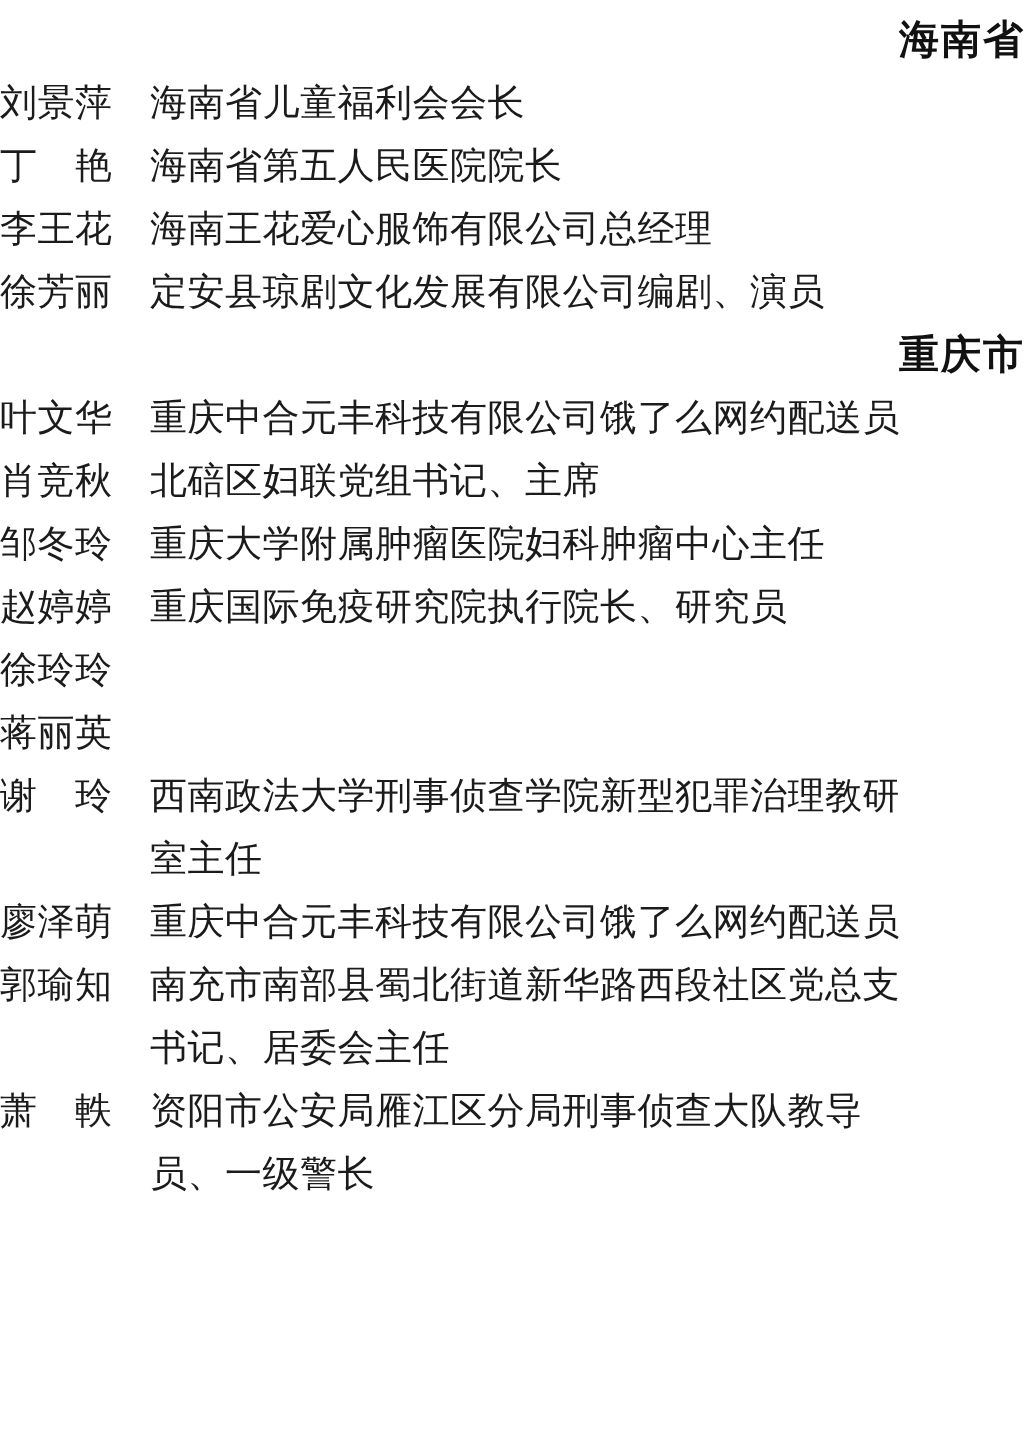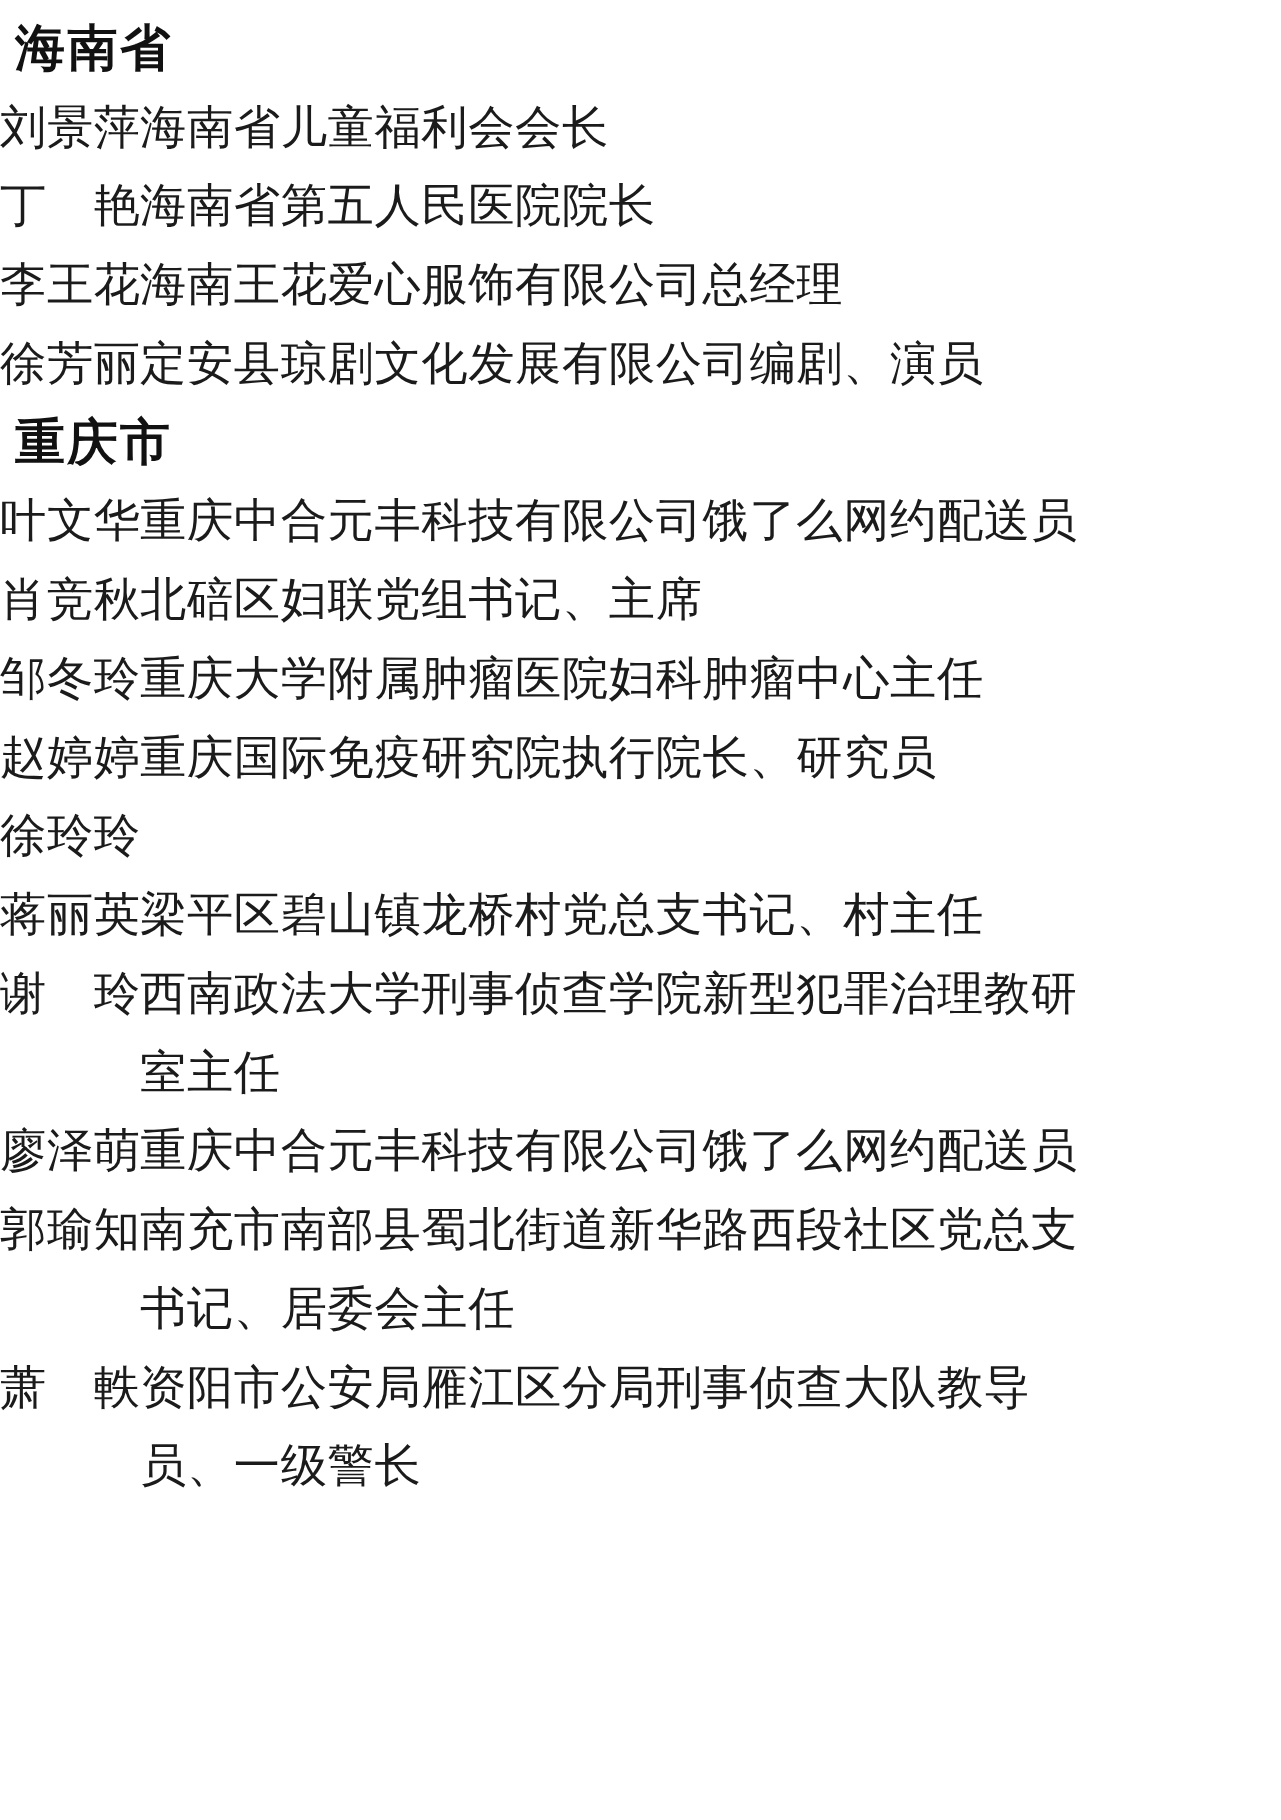--- a/index.html
+++ b/index.html
@@ -15,45 +15,47 @@
     font-family: "Liberation Serif", serif;
   }
   .page {
     padding-top: 8px;
     width: 1025px;
   }
   .section { margin: 0; }
   .section-header {
     margin: 0;
     padding-left: 12px;
-    font-family: Liberation Sans, sans-serif;
+    font-family: Liberation Serif, serif;
     font-weight: 700;
     font-size: 40px;
     line-height: 63px;
     letter-spacing: 2px;
     color: #111111;
+    text-align: right;
   }
   .entry {
     display: flex;
     align-items: flex-start;
     font-size: 37px;
     line-height: 63px;
   }
   .entry-name {
     flex: 0 0 112px;
     width: 112px;
     text-align: justify;
     text-align-last: justify;
     -moz-text-align-last: justify;
     white-space: nowrap;
     overflow: visible;
   }
   .entry-title {
     flex: 0 0 752px;
     width: 752px;
+    margin-left: 38px;
     letter-spacing: 0.5px;
     line-break: strict;
     word-break: normal;
     overflow-wrap: break-word;
   }
 </style>
 </head>
 <body style="color: rgb(27, 27, 27); background: rgb(255, 255, 255);">
 
 <main class="page">
@@ -93,21 +95,20 @@
         </div>
         <div class="entry">
           <span class="entry-name">赵婷婷</span>
           <span class="entry-title">重庆国际免疫研究院执行院长、研究员</span>
         </div>
         <div class="entry">
           <span class="entry-name">徐玲玲</span>
         </div>
         <div class="entry">
           <span class="entry-name">蒋丽英</span>
-          <span class="entry-title">梁平区碧山镇龙桥村党总支书记、村主任</span>
         </div>
         <div class="entry">
           <span class="entry-name">谢玲</span>
           <span class="entry-title">西南政法大学刑事侦查学院新型犯罪治理教研室主任</span>
         </div>
         <div class="entry">
           <span class="entry-name">廖泽萌</span>
           <span class="entry-title">重庆中合元丰科技有限公司饿了么网约配送员</span>
         </div>
       </section>

